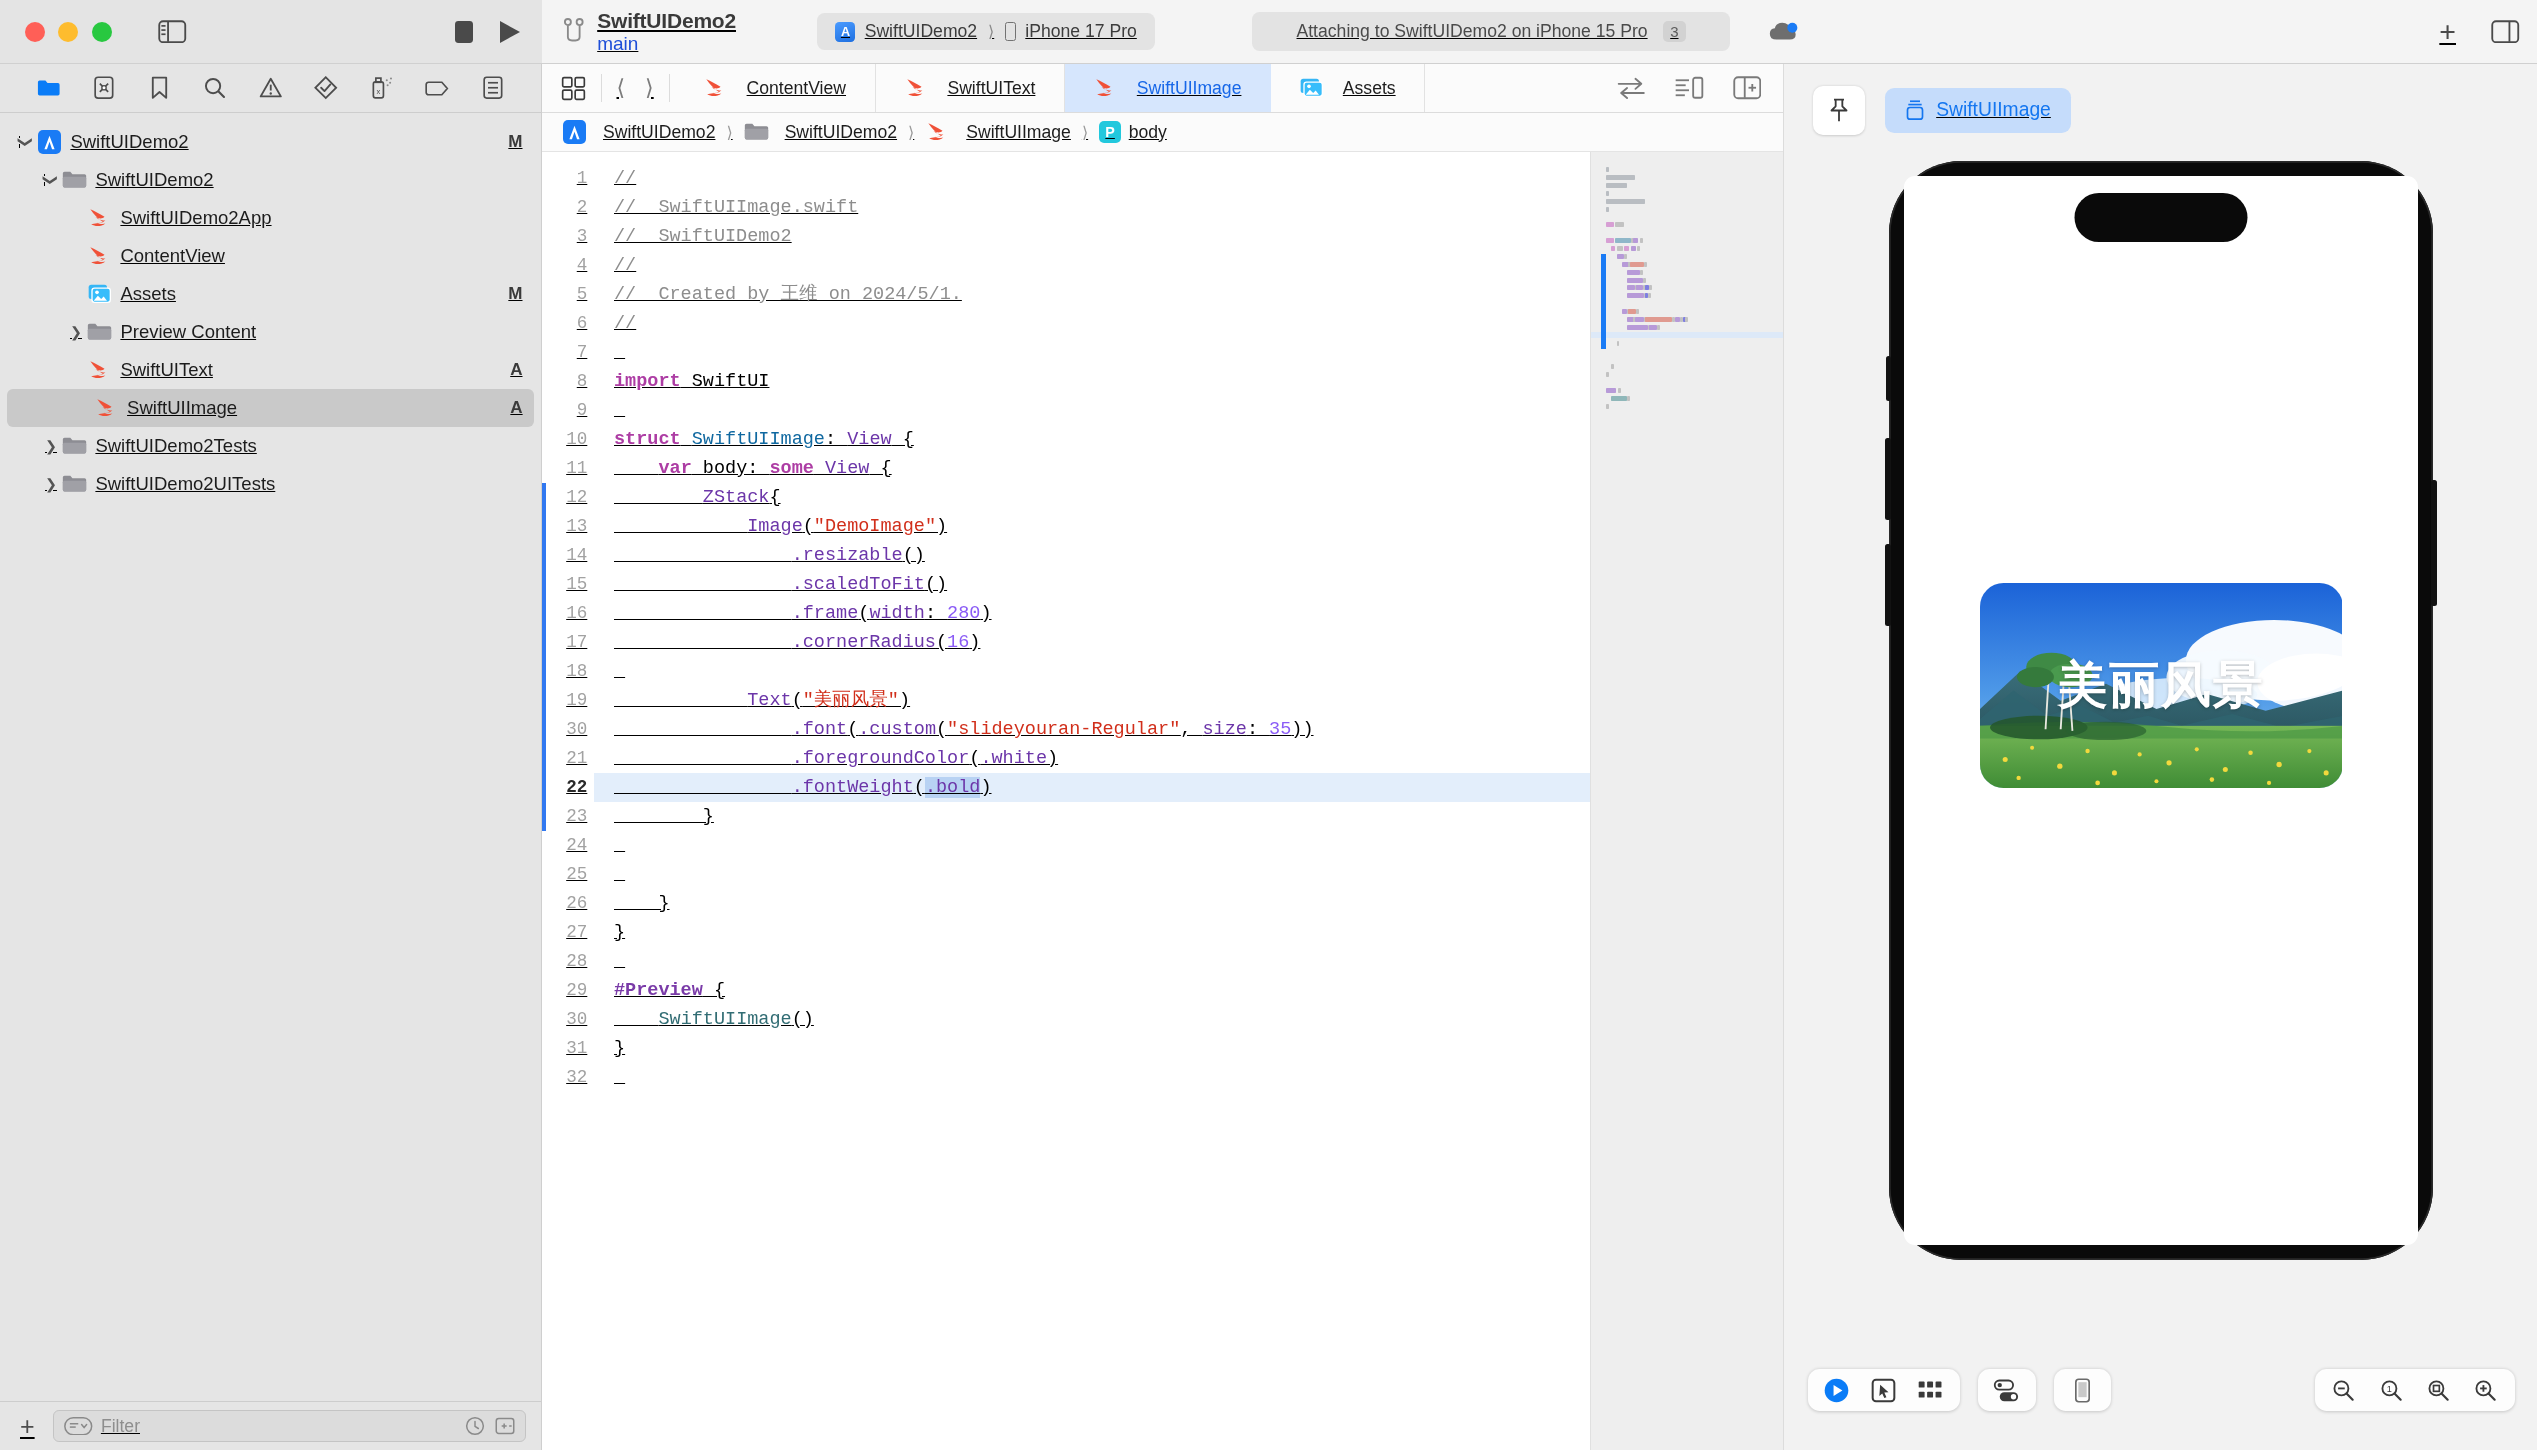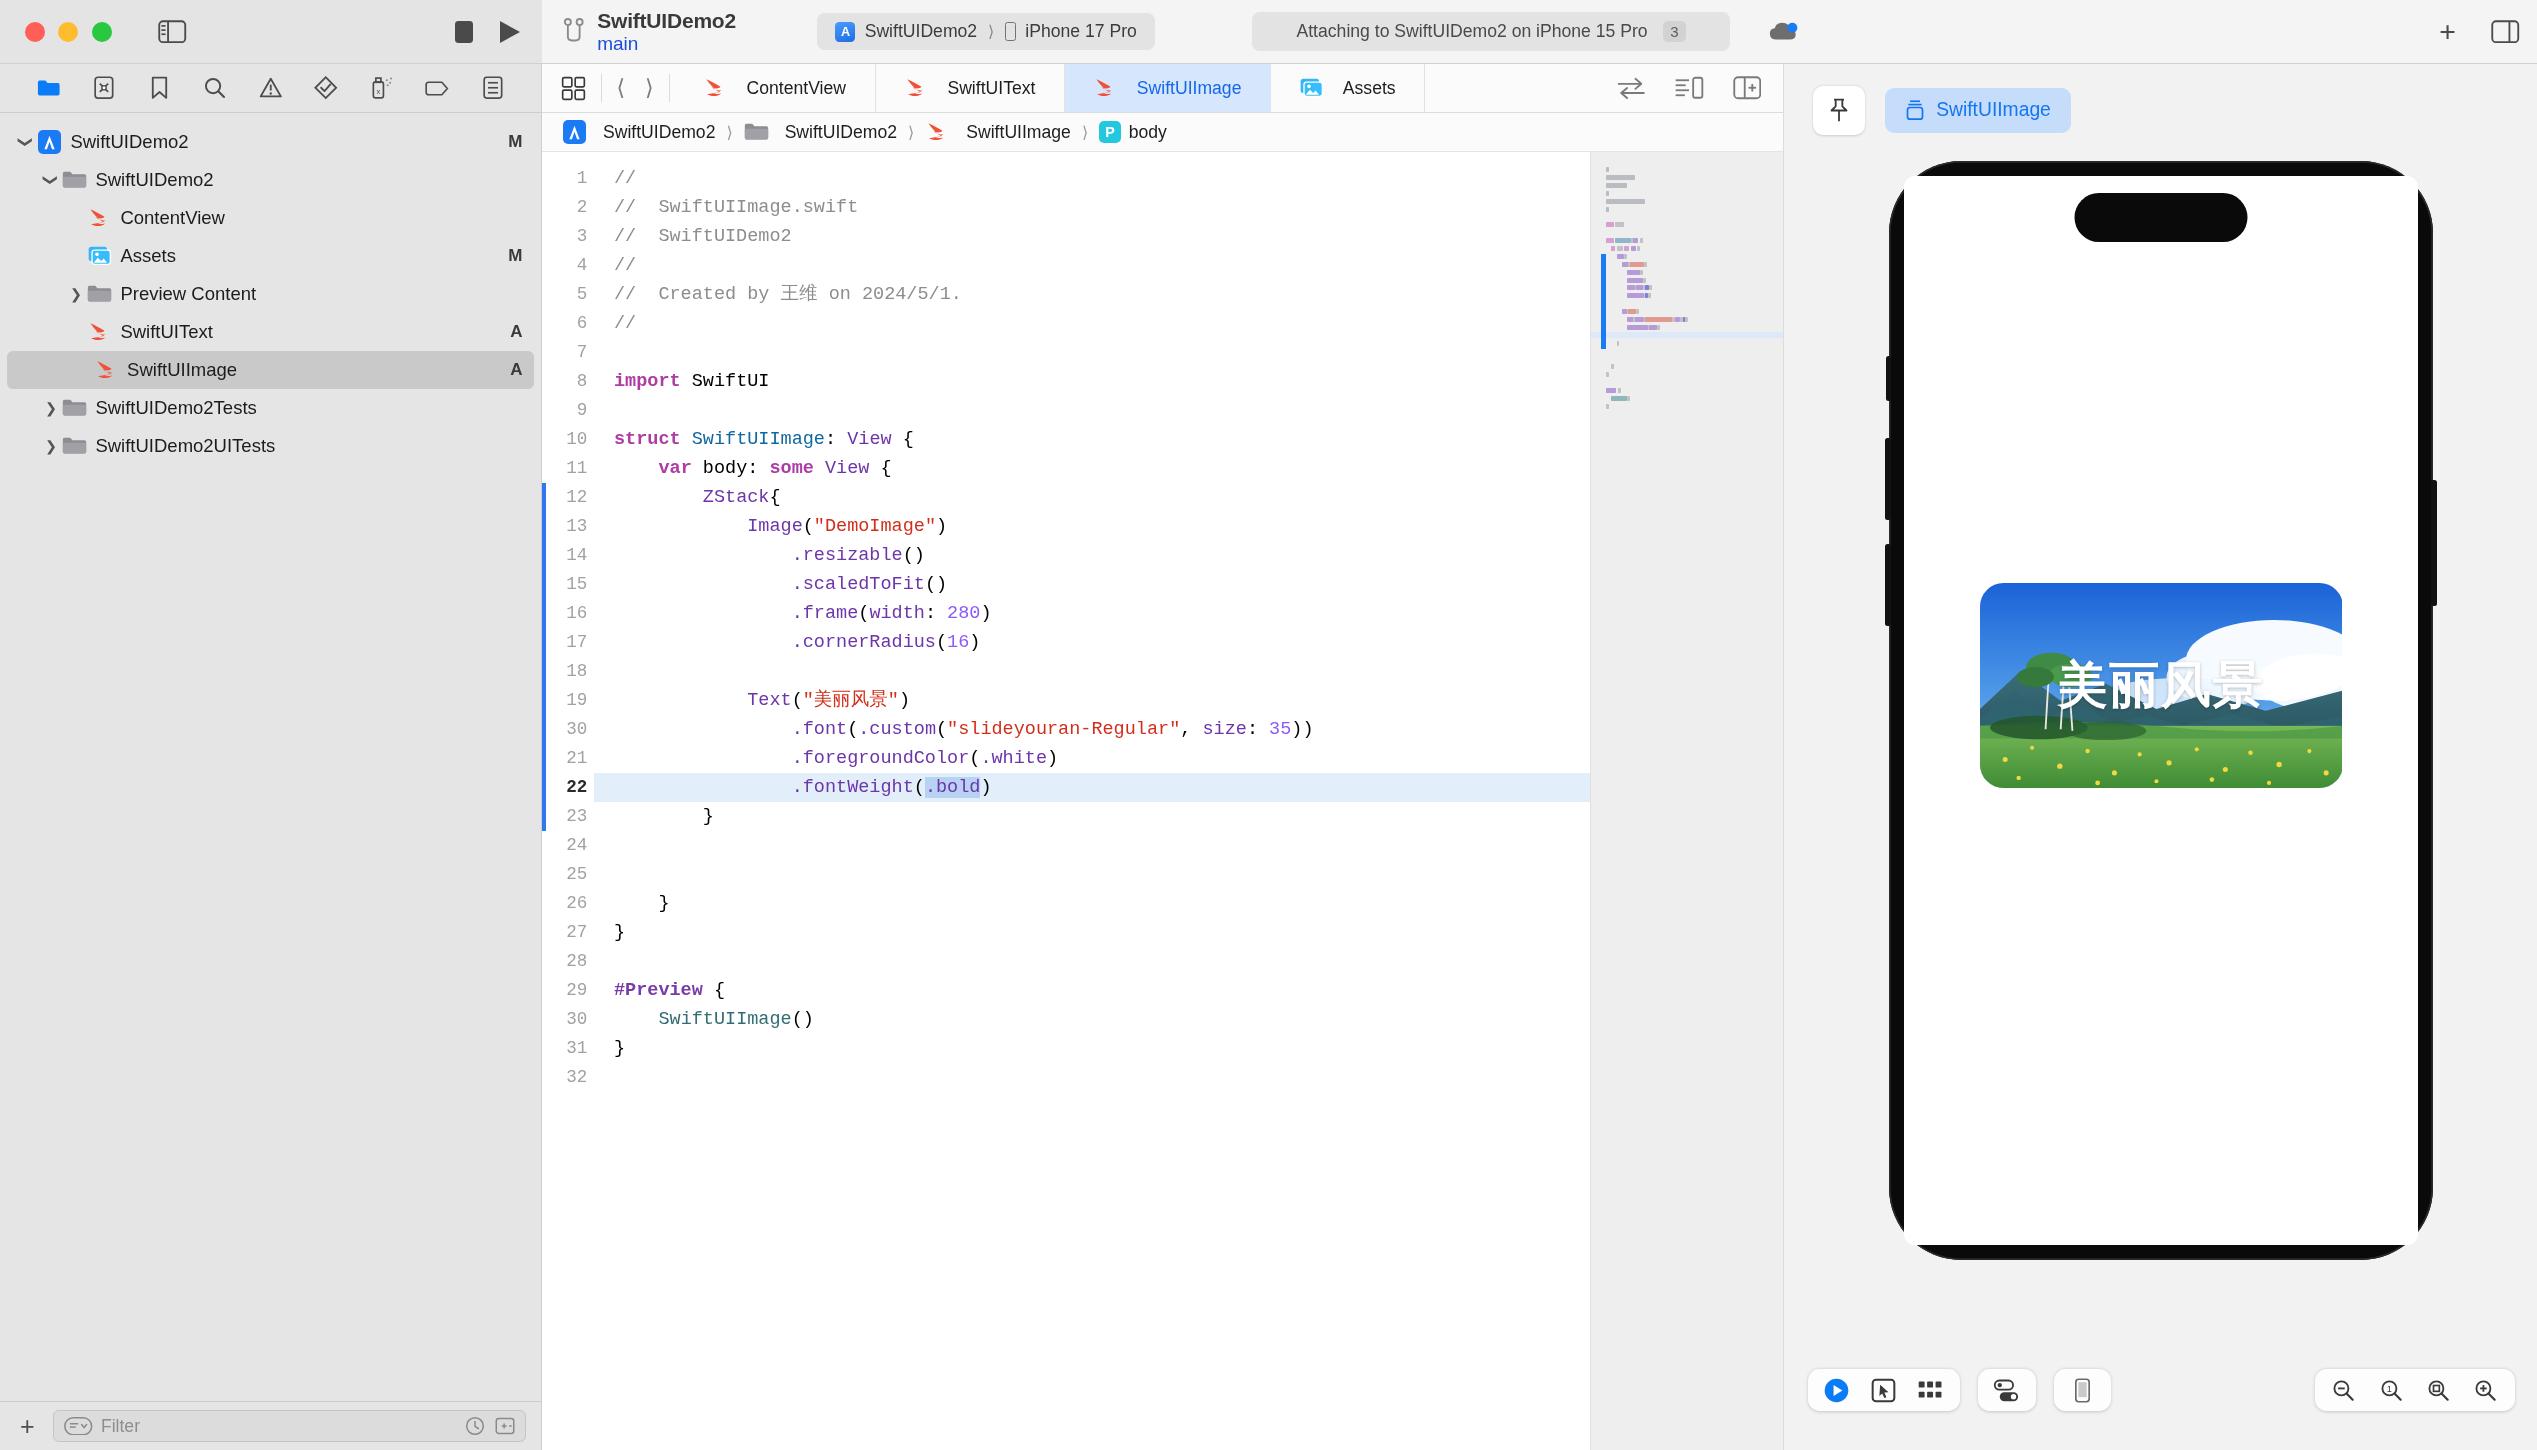--- a/index.html
+++ b/index.html
@@ -8,20 +8,21 @@
     font-family: "Liberation Sans", sans-serif;
     background: #e8e8e8;
     overflow: hidden;
     -webkit-font-smoothing: antialiased;
   }
   .app {
     width: 2538px; height: 1450px;
     display: flex; flex-direction: column;
     background: #ececec;
     position: relative;
+    text-decoration: underline;
   }
 
   
   .toolbar {
     height: 64px;
     display: flex; align-items: stretch;
     background: #e4e4e4;
     flex: 0 0 64px;
     border-bottom: 0.8px solid #d0d0d0;
   }
@@ -556,20 +557,31 @@
             <span class="disc open">
               <span class="tri">❯</span>
             </span>
             <span class="ficon">
               <svg class="folder-ic" viewBox="0 0 30 24">
                 <path d="M1 4a2 2 0 012-2h7l2.5 3H27a2 2 0 012 2v12a2 2 0 01-2 2H3a2 2 0 01-2-2z" fill="#8d8d93"></path>
                 <rect x="1" y="8" width="28" height="13" rx="2" fill="#a0a0a6"></rect>
               </svg>
             </span>
             <span class="fname">SwiftUIDemo2</span>
+          </div>
+          <div class="row" style="padding-left: 65px;">
+            <span class="disc empty">
+              <span class="tri">❯</span>
+            </span>
+            <span class="ficon">
+              <svg class="swift-ic" viewBox="0 0 30 30">
+                <path d="M5 22c5 3 12 3 17-1-3 1-7 .5-10-1 4 1 8-.5 10-3-5 1-9-1-12-4 5 3 9 2 11 0C16 10 9 6 4 4c4 6 10 12 15 15-4 2-10 2-14 3z" fill="#f05138"></path>
+              </svg>
+            </span>
+            <span class="fname">SwiftUIDemo2App</span>
           </div>
           <div class="row" style="padding-left: 65px;">
             <span class="disc empty">
               <span class="tri">❯</span>
             </span>
             <span class="ficon">
               <svg class="swift-ic" viewBox="0 0 30 30">
                 <path d="M5 22c5 3 12 3 17-1-3 1-7 .5-10-1 4 1 8-.5 10-3-5 1-9-1-12-4 5 3 9 2 11 0C16 10 9 6 4 4c4 6 10 12 15 15-4 2-10 2-14 3z" fill="#f05138"></path>
               </svg>
             </span>

